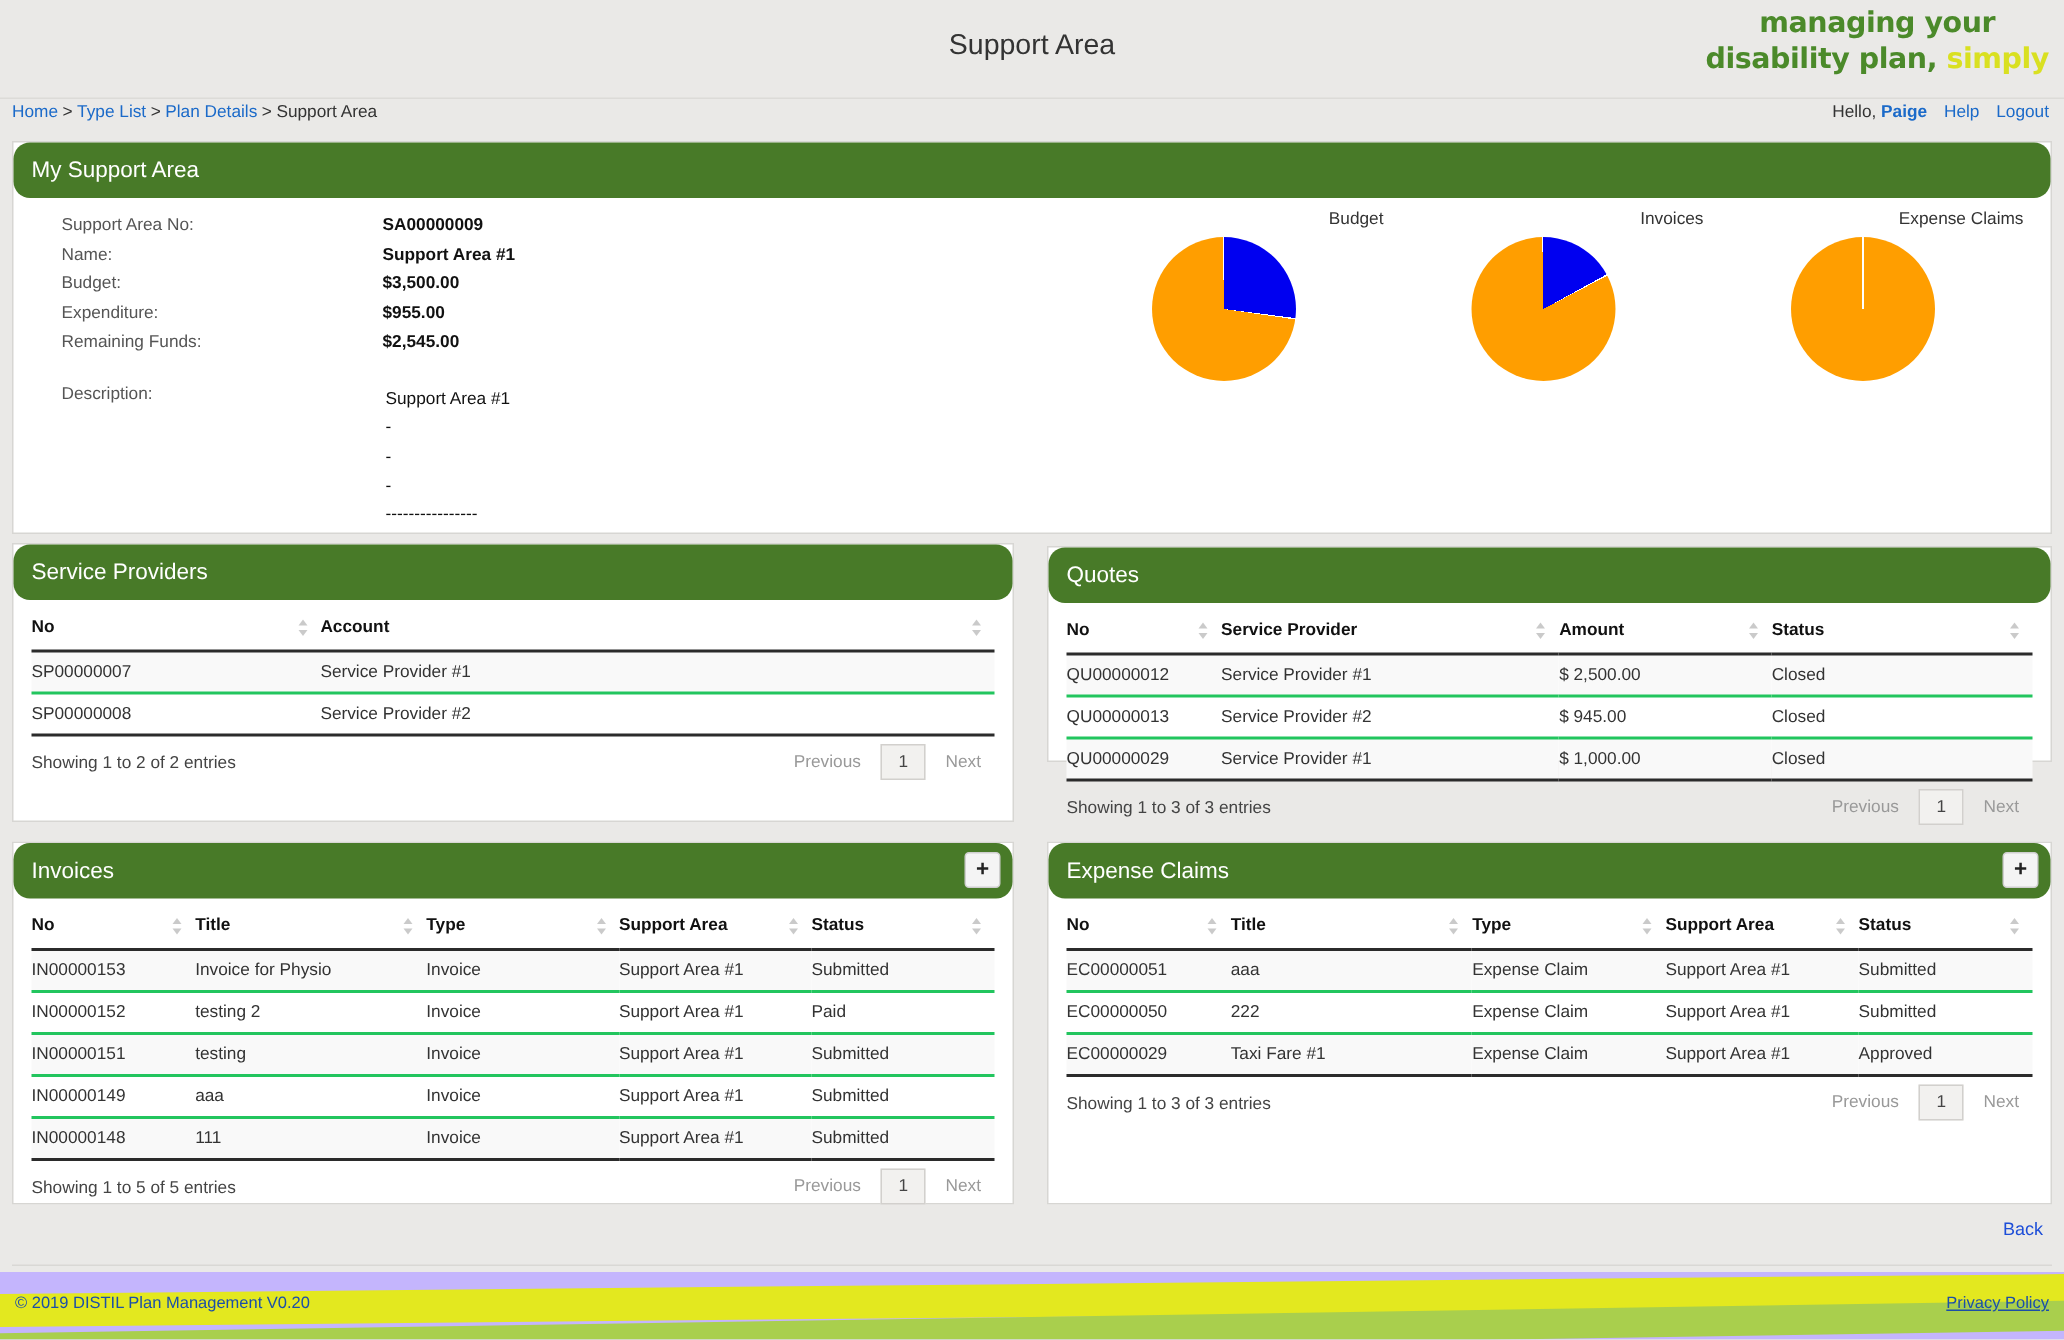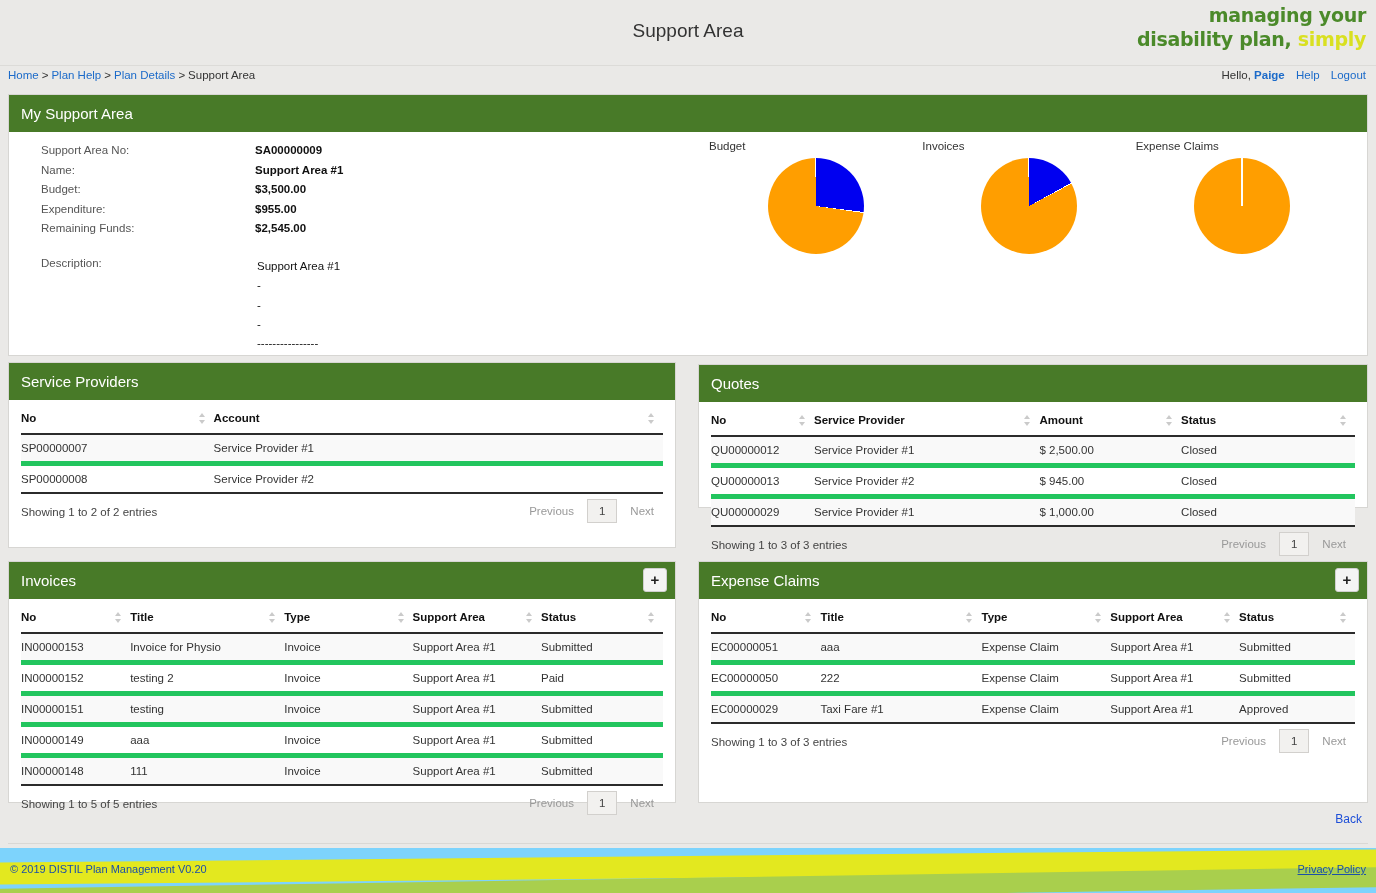--- a/index.html
+++ b/index.html
@@ -35,21 +35,21 @@
   }
   .logo-text{
     font-size:46px; font-weight:bold; color:#534741; letter-spacing:-1px; line-height:1;
     font-family:"DejaVu Sans", sans-serif;
   }
   .page-title-top{
     position:absolute; left:0; right:0; top:20px; text-align:center;
     font-size:19px; color:#333; font-weight:normal;
   }
   .tagline{
-    position:absolute; right:10px; top:4px; text-align:right;
+    position:absolute; right:10px; top:4px; text-align:center;
     font-family:"DejaVu Sans", sans-serif;
     font-weight:bold; font-size:19px; line-height:1.25; letter-spacing:-0.3px;
   }
   .tagline .l1{ color:#4b8a2a; display:block;}
   .tagline .l2{ color:#4b8a2a; display:block;}
   .tagline .l2 em{ color:#d9e021; font-style:normal;}
 
   
   .crumbbar{
     height:21px; position:relative; background:#eae9e7;
@@ -63,21 +63,21 @@
   .useracts{ position:absolute; right:10px; top:3px; color:#333; }
   .useracts a{ color:#1b6ac9; text-decoration:none; margin-left:8px; }
   .useracts .uname{ color:#1b6ac9; font-weight:bold; }
 
   
   .panel{
     background:#fff; border:1px solid #d7d6d3;
   }
   .panel-head{
     background:#487a28; color:#fff; height:37px; line-height:37px;
-    padding:0 12px; font-size:15px; position:relative;
+    padding:0 12px; font-size:15px; position:relative;border-radius:11px;
   }
   .panel-head .add-btn{
     position:absolute; right:8px; top:6px; width:24px; height:24px;
     background:#f4f4f4; border:1px solid #cfcfcf; border-radius:3px;
     color:#222; font-size:15px; line-height:22px; text-align:center; font-weight:bold;
     cursor:pointer;
   }
 
   
   .summary{
@@ -86,39 +86,39 @@
   .summary .body{ position:relative; height:188px; }
   .kv{ position:absolute; left:32px; top:12px; width:400px; }
   .kv .row{ height:19.5px; font-size:11.5px; position:relative; }
   .kv .row .k{ color:#555; position:absolute; left:0; top:0; }
   .kv .row .v{ color:#111; font-weight:bold; position:absolute; left:214px; top:0; }
   .desc{ position:absolute; left:32px; top:125px; width:430px; font-size:11.5px; }
   .desc .k{ color:#555; position:absolute; left:0; top:0; }
   .desc .lines{ position:absolute; left:216px; top:0; color:#111; line-height:19.3px; }
 
   .charts{ position:absolute; left:700px; top:8px; width:640px; display:flex; }
-  .chartbox{ width:216px; text-align:left; }
+  .chartbox{ width:216px; text-align:right; }
   .chartbox .clabel{ font-size:11.5px; color:#333; margin-bottom:6px; }
   .pie{
     width:96px; height:96px; border-radius:50%; margin:0 auto;
   }
 
   
   .sp{ position:absolute; left:8px;   top:362px; width:668px; height:186px; }
   .qu{ position:absolute; left:698px; top:364px; width:670px; height:144px; }
   .inv{position:absolute; left:8px;   top:561px; width:668px; height:242px; }
   .ec{ position:absolute; left:698px; top:561px; width:670px; height:242px; }
 
   table.dt{ width:100%; border-collapse:collapse; font-size:11.5px; table-layout:fixed; }
   table.dt thead th{
     text-align:left; font-weight:bold; color:#111; padding:12px 0 9px 0;
     border-bottom:2px solid #2b2b2b; position:relative; font-size:11.5px;
   }
   table.dt tbody td{
-    padding:7px 0; color:#333; border-bottom:5px solid #22c55e;
+    padding:7px 0; color:#333; border-bottom:2px solid #22c55e;
   }
   table.dt tbody tr:nth-child(odd) td{ background:#f9f9f9; }
   table.dt tbody tr:last-child td{ border-bottom:2px solid #2b2b2b; }
   .tbl-wrap{ padding:0 12px; }
   .sorter{
     position:absolute; right:8px; top:13px; width:7px; height:11px;
     opacity:.35;
   }
   .sorter::before, .sorter::after{
     content:""; position:absolute; left:0; border-left:3.5px solid transparent; border-right:3.5px solid transparent;
@@ -141,21 +141,21 @@
   .backrow{
     position:absolute; right:14px; top:812px; font-size:12px; color:#1d4ed8; cursor:pointer;
   }
   .hr-above-footer{
     position:absolute; left:8px; right:8px; top:843px; height:1px; background:#d9d8d5;
   }
 
   
   .footer{
     position:absolute; left:0; right:0; bottom:0; height:45px; overflow:hidden;
-    background:#7dd3fc;
+    background:#c4b5fd;
   }
   .footer .band-a{
     position:absolute; left:-5%; width:110%; height:22px; top:8px;
     background:#e3e81f; transform:rotate(-0.55deg);
   }
   .footer .band-b{
     position:absolute; left:-5%; width:110%; height:20px; top:30px;
     background:#a9cf4d; transform:rotate(-0.9deg);
   }
   .footer .copy{
@@ -173,21 +173,21 @@
   <div class="page-title-top">Support Area</div>
   <div class="tagline">
     <span class="l1">managing your</span>
     <span class="l2"><span>disability plan,</span>
       <em>simply</em></span>
   </div>
 </div>
 
 <div class="crumbbar">
   <div class="crumbs">
-    <a href="#">Home</a><span class="sep">&gt;</span><a href="#">Plan Help</a><span class="sep">&gt;</span><a href="#">Plan Details</a><span class="sep">&gt;</span><span class="cur">Support Area</span>
+    <a href="#">Home</a><span class="sep">&gt;</span><a href="#">Type List</a><span class="sep">&gt;</span><a href="#">Plan Details</a><span class="sep">&gt;</span><span class="cur">Support Area</span>
   </div>
   <div class="useracts">
     <span>Hello,</span>
     <span class="uname">Paige</span>
     <a href="#">Help</a>
     <a href="#">Logout</a>
   </div>
 </div>
 
 <div class="panel summary">

